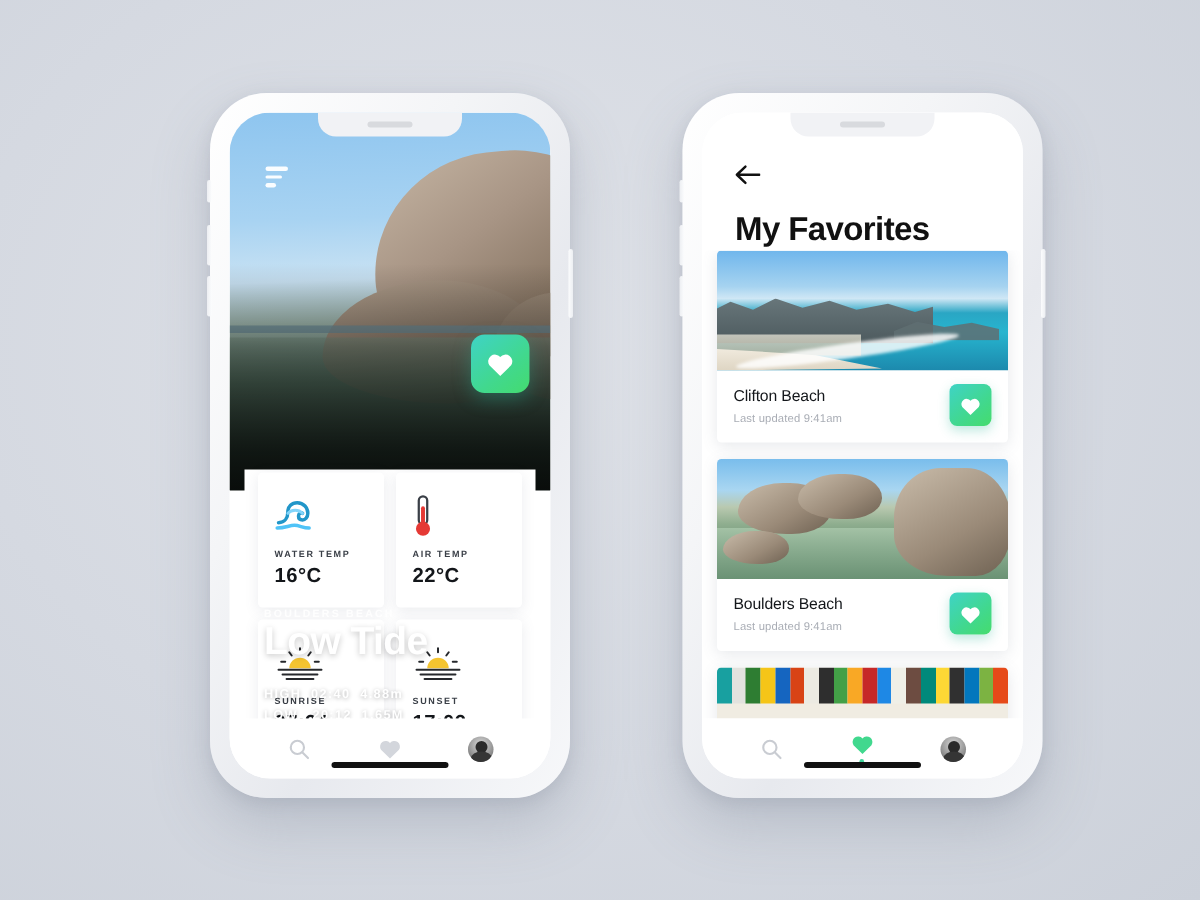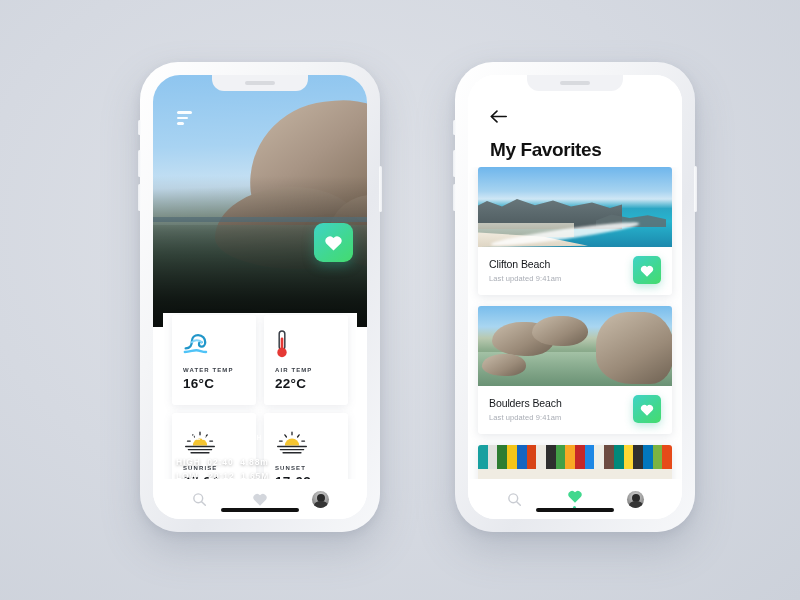--- a/index.html
+++ b/index.html
@@ -98,21 +98,21 @@
   .avatar{width:17px;height:17px;border-radius:50%;overflow:hidden;
     background:radial-gradient(circle at 50% 32%,#d9d9d9,#8f8f8f 62%,#4a4a4a 100%);position:relative;}
   .avatar::before{content:"";position:absolute;left:50%;top:22%;transform:translateX(-50%);
     width:8px;height:8px;border-radius:50%;background:#2a2a2a;}
   .avatar::after{content:"";position:absolute;left:50%;bottom:-2px;transform:translateX(-50%);
     width:14px;height:9px;border-radius:50% 50% 0 0;background:#353535;}
 
   
   .favhead{position:absolute;left:0;right:0;top:0;padding:33px 22px 0 22px;box-sizing:border-box;background:#fff;z-index:10;}
   .backarrow{width:17px;height:17px;}
-  .pagetitle{font-size:19px;font-weight:700;color:#111;letter-spacing:-.4px;margin-top:10px;}
+  .pagetitle{font-size:22px;font-weight:700;color:#111;letter-spacing:-.4px;margin-top:10px;}
   .favlist{position:absolute;left:0;right:0;top:92px;bottom:40px;overflow:hidden;padding:0 10px;box-sizing:border-box;}
   .favcard{background:#fff;border-radius:3px;box-shadow:0 2px 10px rgba(100,110,130,.16);
     margin-bottom:11px;overflow:hidden;}
   .favimg{height:80px;position:relative;overflow:hidden;}
   .favrow{display:flex;align-items:center;justify-content:space-between;padding:9px 11px 11px 11px;}
   .favname{font-size:10.5px;font-weight:400;color:#14171b;letter-spacing:-.1px;}
   .favsub{font-size:7.5px;color:#a9adb5;margin-top:4px;letter-spacing:.1px;}
   .fav-sm{width:28px;height:28px;border-radius:5px;flex:none;
     background:linear-gradient(140deg,#3fd3c6 0%,#41d88e 60%,#45dc6d 100%);
     display:flex;align-items:center;justify-content:center;
@@ -176,20 +176,21 @@
       </div>
 
       <div class="hamburger">
         <i></i>
         <i></i>
         <i></i>
       </div>
 
       <div class="hero-text">
         <div class="eyebrow">BOULDERS BEACH</div>
+        <div class="hero-title">Low Tide</div>
         <div class="tides">
           <div class="tide-row">HIGH  02:40  4.88m</div>
           <div class="tide-row">LOW   20:12  1.65M</div>
         </div>
       </div>
 
       <div class="fav-big">
         <svg class="heart" width="19" height="17" viewBox="0 0 24 22">
           <path d="M12 21.5 2.6 12.3A5.9 5.9 0 0 1 12 5.2a5.9 5.9 0 0 1 9.4 7.1z" fill="#fff"></path>
         </svg>

